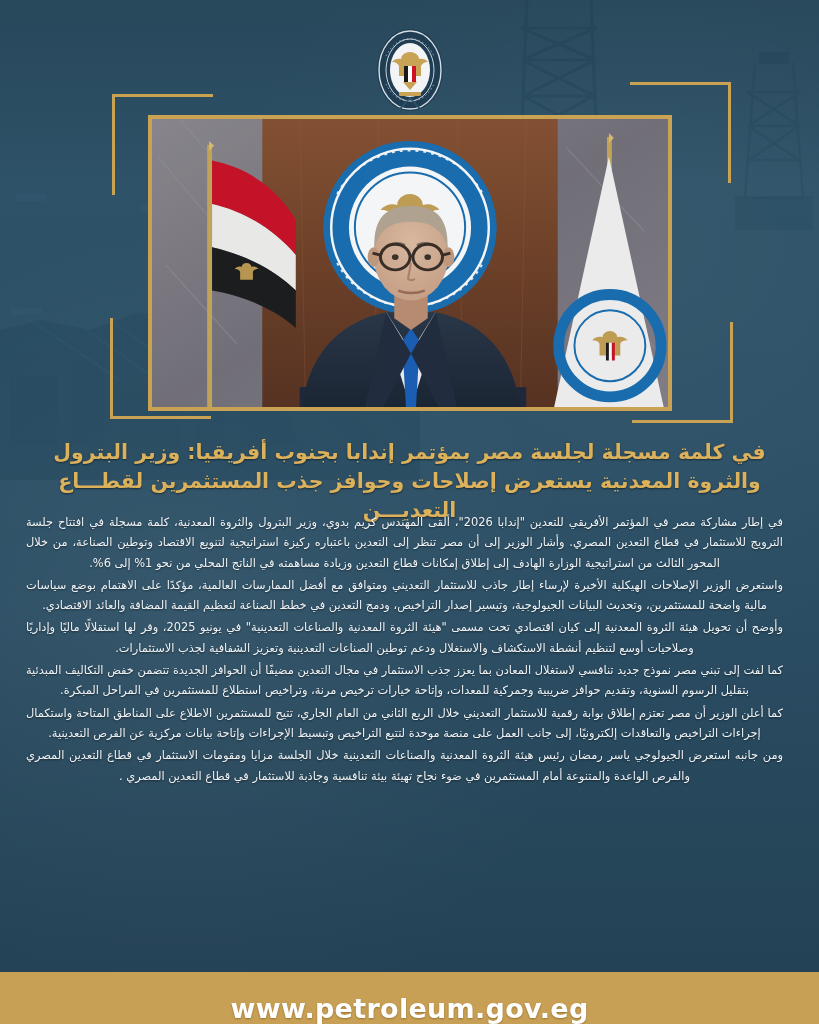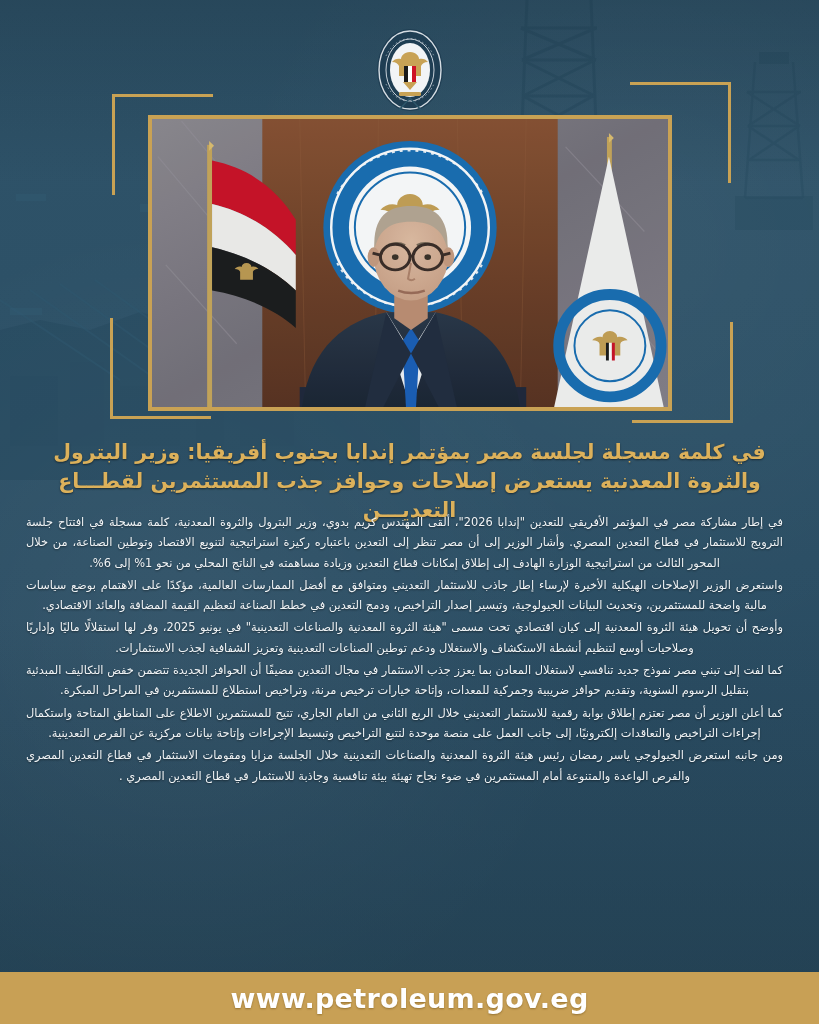--- a/index.html
+++ b/index.html
@@ -138,21 +138,21 @@
 
   
   .footer {
     position: absolute;
     left: 0;
     right: 0;
     bottom: 0;
     height: 52px;
     background: #c8a055;
     display: flex;
-    align-items: center;
+    align-items: flex-end;
     justify-content: center;
     z-index: 9;
   }
   .footer-url {
     color: #ffffff;
     font-family: "DejaVu Sans", "Liberation Sans", sans-serif;
     font-size: 27px;
     font-weight: bold;
     letter-spacing: 0.3px;
     direction: ltr;

